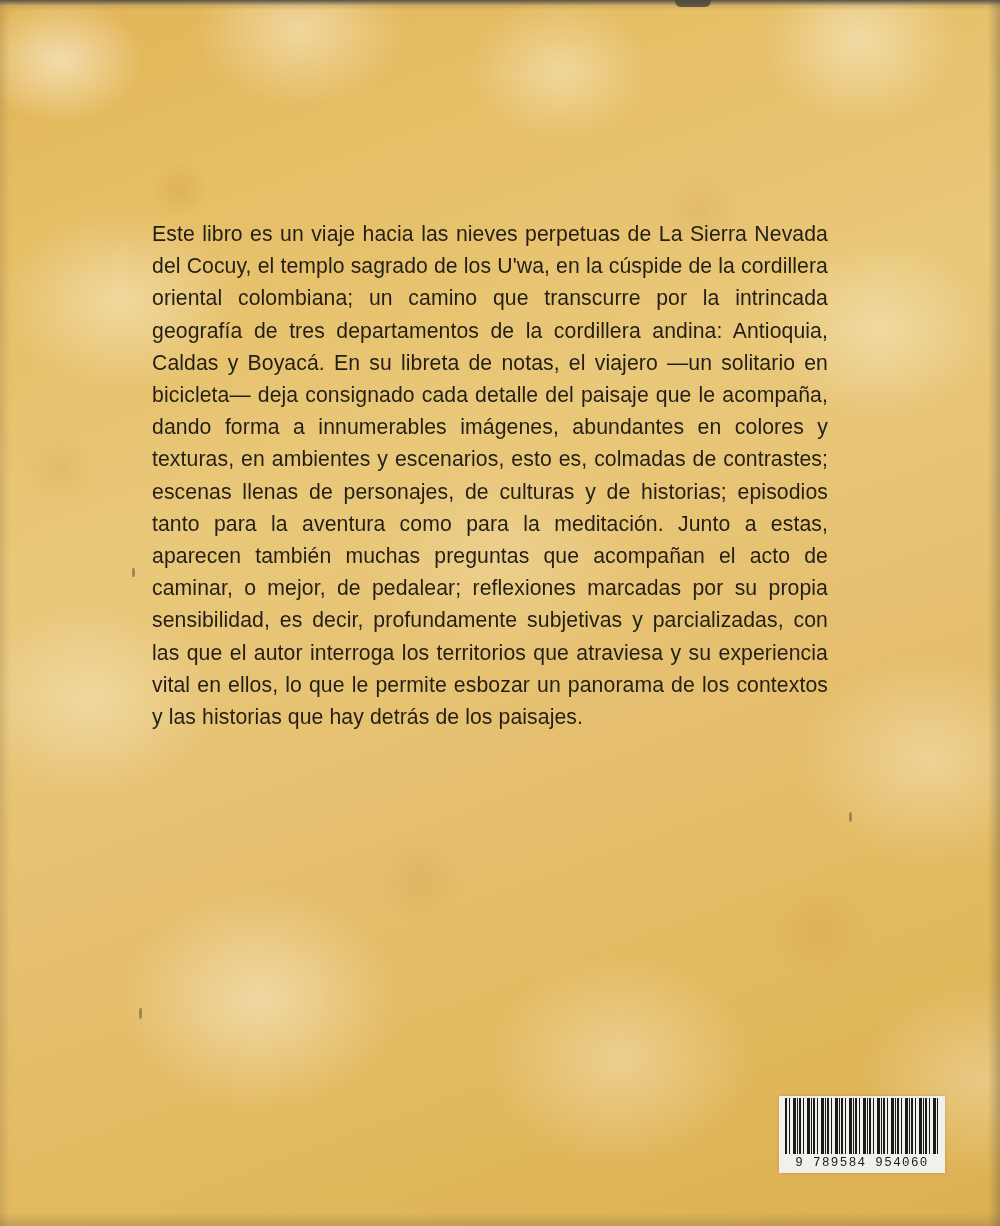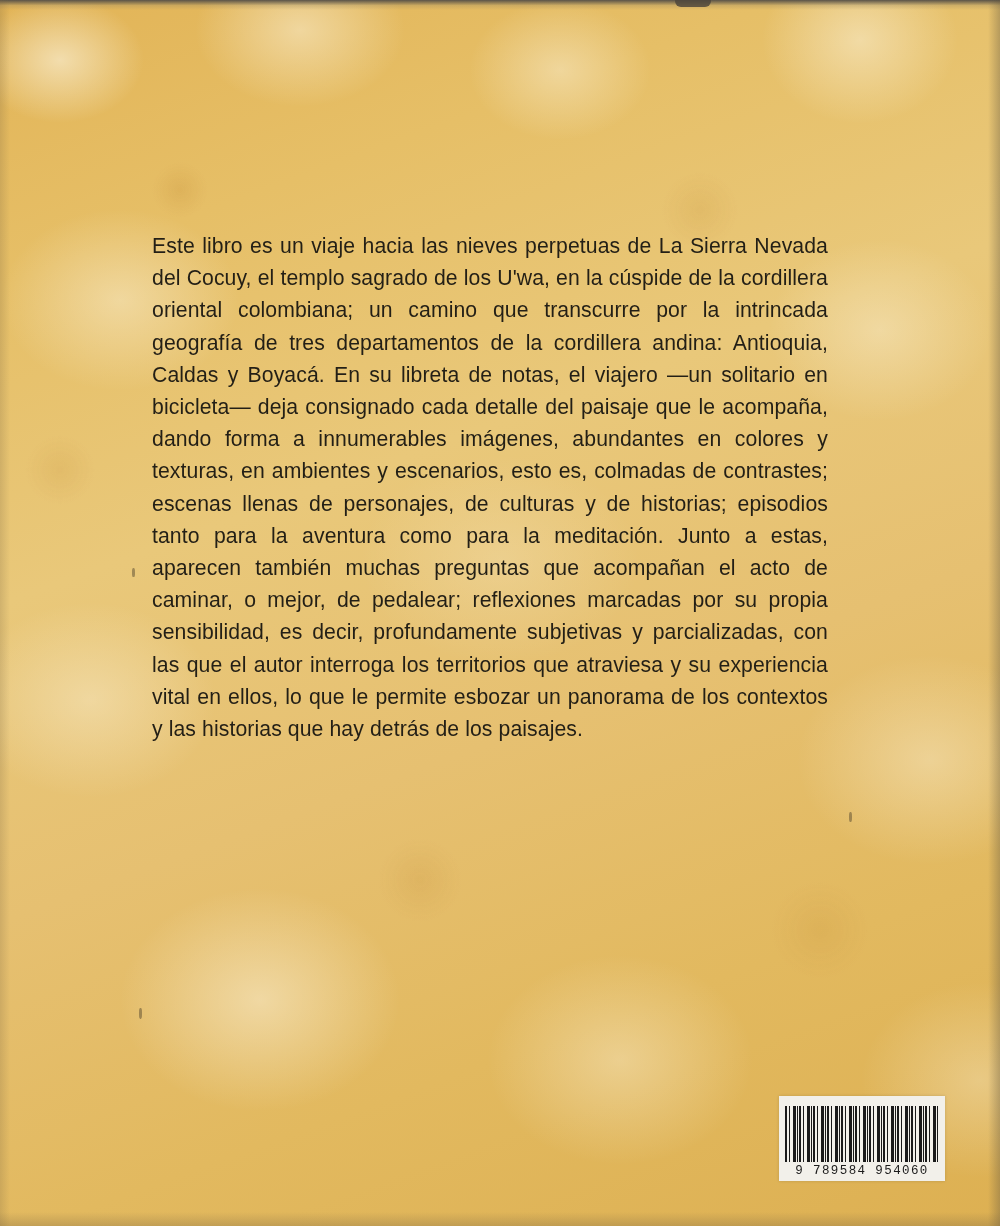--- a/index.html
+++ b/index.html
@@ -85,39 +85,38 @@
 
   #blurb {
     position: absolute;
     left: 152px;
     top: 218px;
     width: 676px;
     color: #231f16;
     font-size: 21.2px;
     line-height: 32.2px;
     letter-spacing: 0.1px;
-    margin-top: 12px;
   }
   #blurb p {
     margin: 0;
     text-align: justify;
     text-justify: inter-word;
   }
   #blurb p.last {
     text-align: left;
   }
 
   
   #barcode-area {
     position: absolute;
     left: 779px;
     top: 1096px;
     width: 166px;
     background: #f2f0ea;
-    padding: 10px 6px 3px 6px;
+    padding: 2px 6px 3px 6px;
     box-sizing: border-box;
     box-shadow: 0 0 3px rgba(0,0,0,0.15);
   }
   #barcode-bars {
     height: 56px;
     width: 100%;
     background-repeat: repeat-x;
     background-size: 14px 100%;
     background-image:
       linear-gradient(90deg,

